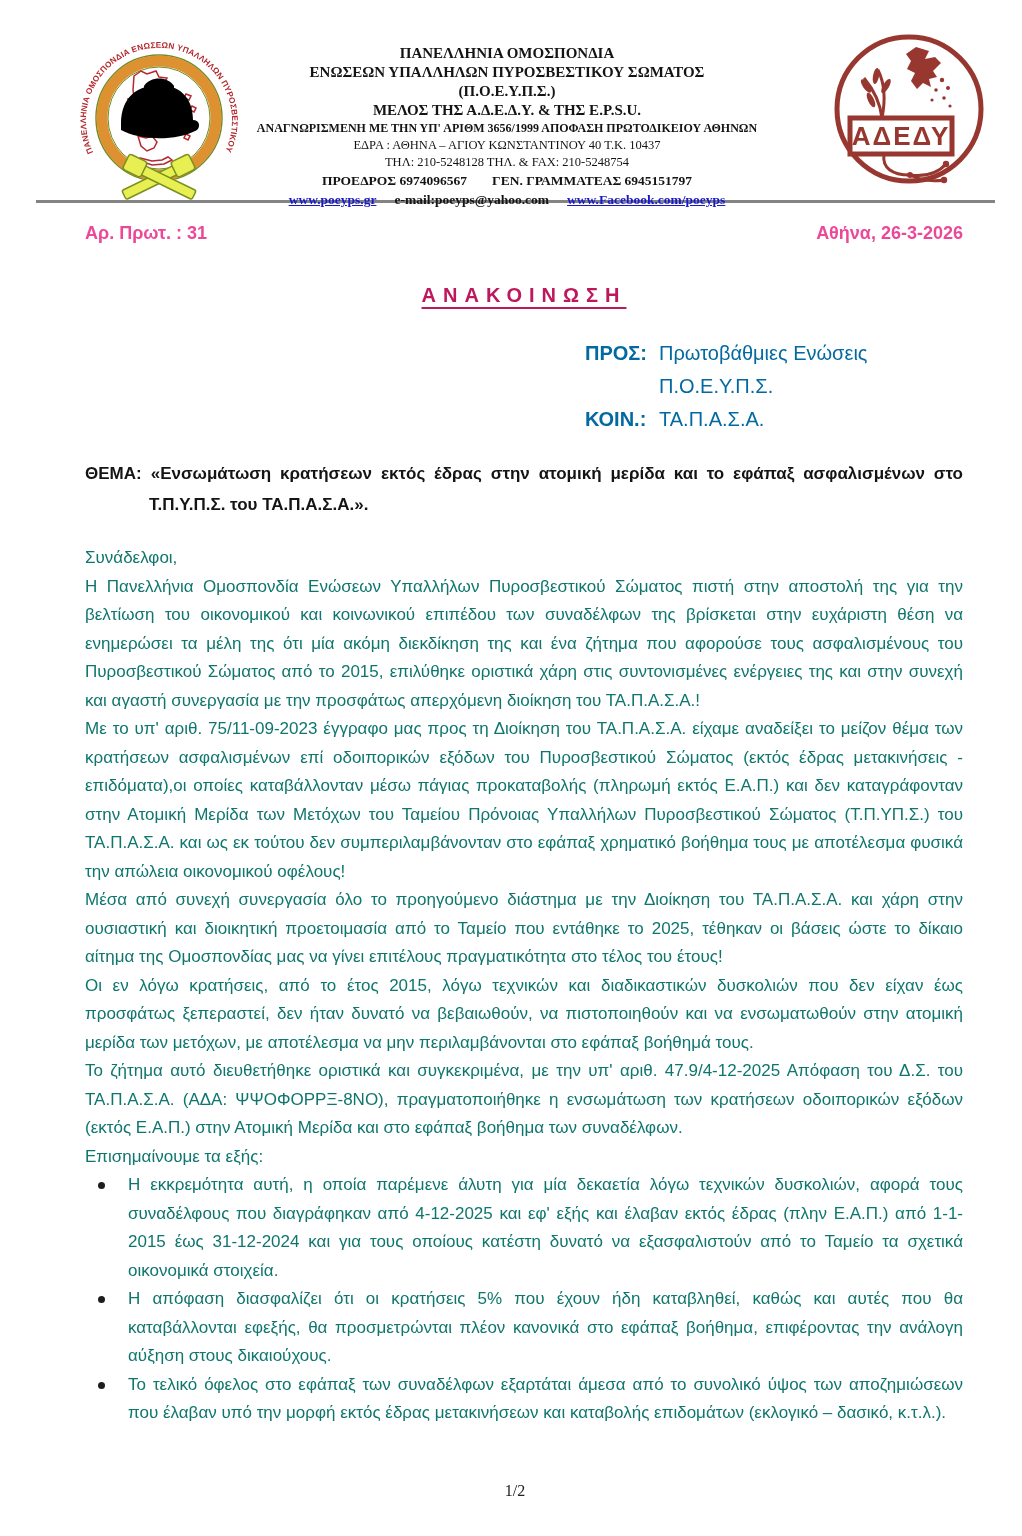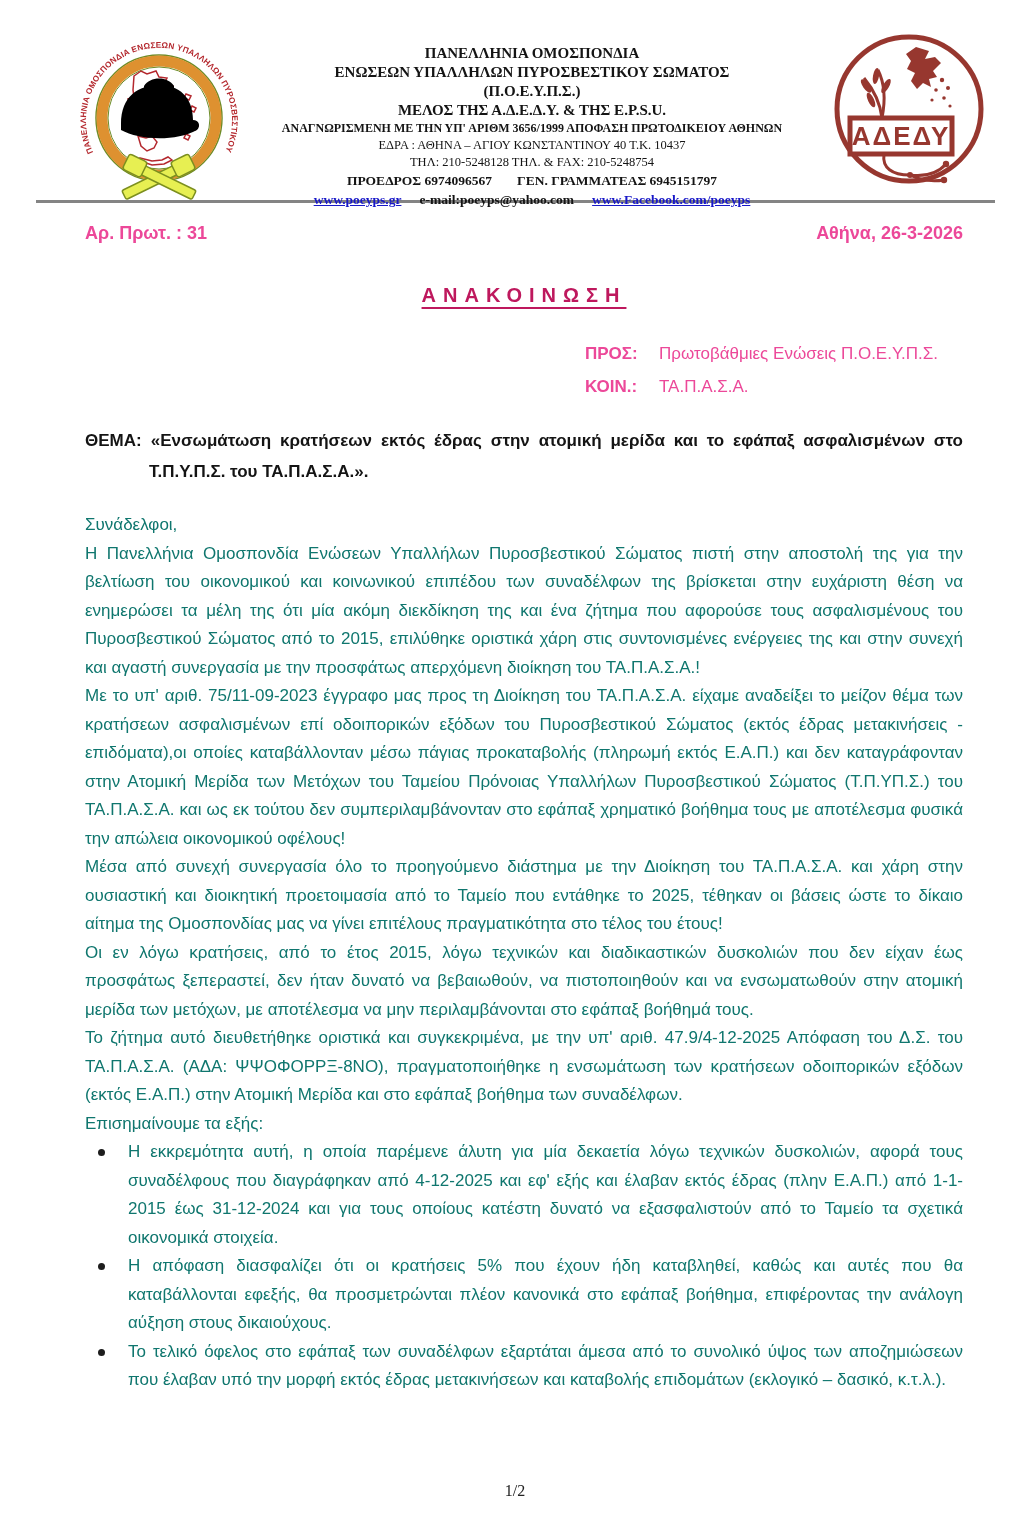--- a/index.html
+++ b/index.html
@@ -3,38 +3,38 @@
 <meta charset="utf-8">
 <style>
   html,body{margin:0;padding:0;background:#e8e8e8;}
   .page{position:relative;width:1022px;height:1536px;background:#ffffff;margin:0 auto;
         font-family:"Liberation Sans",sans-serif;color:#1d1d1d;overflow:hidden;}
 
   
   .letterhead{position:relative;height:200px;}
   .logo-left{position:absolute;left:74px;top:30px;}
   .logo-right{position:absolute;left:824px;top:28px;}
-  .org-block{position:absolute;left:260px;top:44px;width:544px;text-align:center;
+  .org-block{position:absolute;left:235px;top:44px;width:544px;text-align:center;
              font-family:"Liberation Serif",serif;color:#141414;}
   .org-l-big{font-size:15px;font-weight:700;line-height:19px;}
   .org-l-small-b{font-size:12px;font-weight:700;line-height:17px;}
   .org-l-small{font-size:12.5px;font-weight:400;line-height:17px;}
   .org-l-contact{font-size:13.5px;font-weight:700;line-height:19px;display:flex;justify-content:center;gap:25px;}
   .org-links{font-size:13.5px;font-weight:700;line-height:20px;display:flex;justify-content:center;gap:18px;}
   .link-blue{color:#1818c8;text-decoration:underline;cursor:pointer;}
   .divider{height:3px;background:#848484;margin:0 27px 0 36px;}
 
   
   .content{padding:0 59px 0 85px;}
   .meta-row{display:flex;justify-content:space-between;margin-top:20px;
             font-weight:700;font-size:18px;color:#ec4899;}
   .doc-title{text-align:center;margin-top:40px;}
   .doc-title span{font-size:20px;font-weight:700;letter-spacing:7px;color:#be185d;
                   text-decoration:underline;text-underline-offset:5px;text-decoration-thickness:2px;}
-  .recipients{margin:30px 0 0 500px;font-size:17px;line-height:33px;color:#ec4899;}
+  .recipients{margin:30px 0 0 500px;font-size:20px;line-height:33px;color:#0369a1;}
   .recip-row{display:flex;}
   .recip-label{font-weight:700;width:74px;flex:0 0 74px;}
   .subject{margin:22px 0 0 0;font-weight:700;font-size:17px;line-height:31px;color:#141414;
            padding-left:64px;text-indent:-64px;text-align:justify;}
   .subject-label{margin-right:9px;}
   .body-text{margin-top:24px;font-size:17px;line-height:28.5px;text-align:justify;color:#0f766e;}
   .body-text p{margin:0;}
   .bullet-item{display:flex;}
   .bullet-marker{flex:0 0 43px;display:flex;justify-content:flex-start;}
   .dot{width:7px;height:7px;border-radius:50%;background:#1d1d1d;margin:11px 0 0 13px;}

